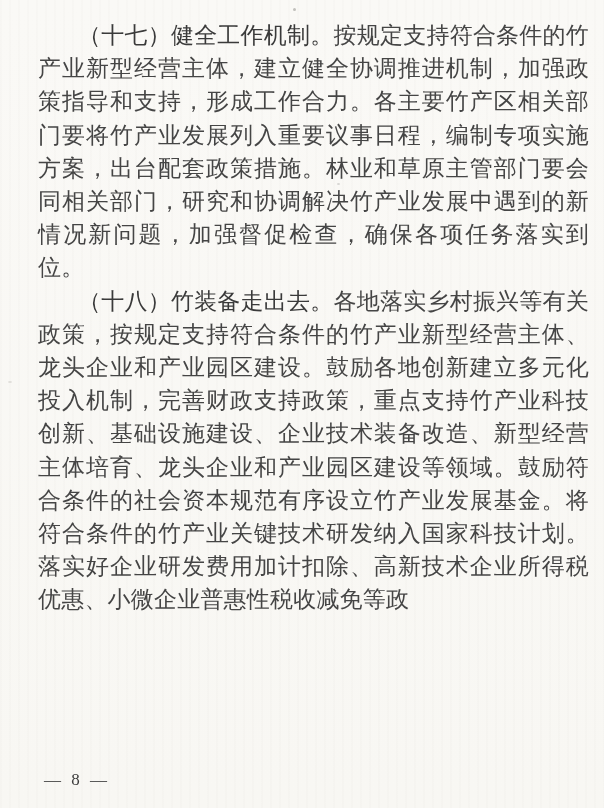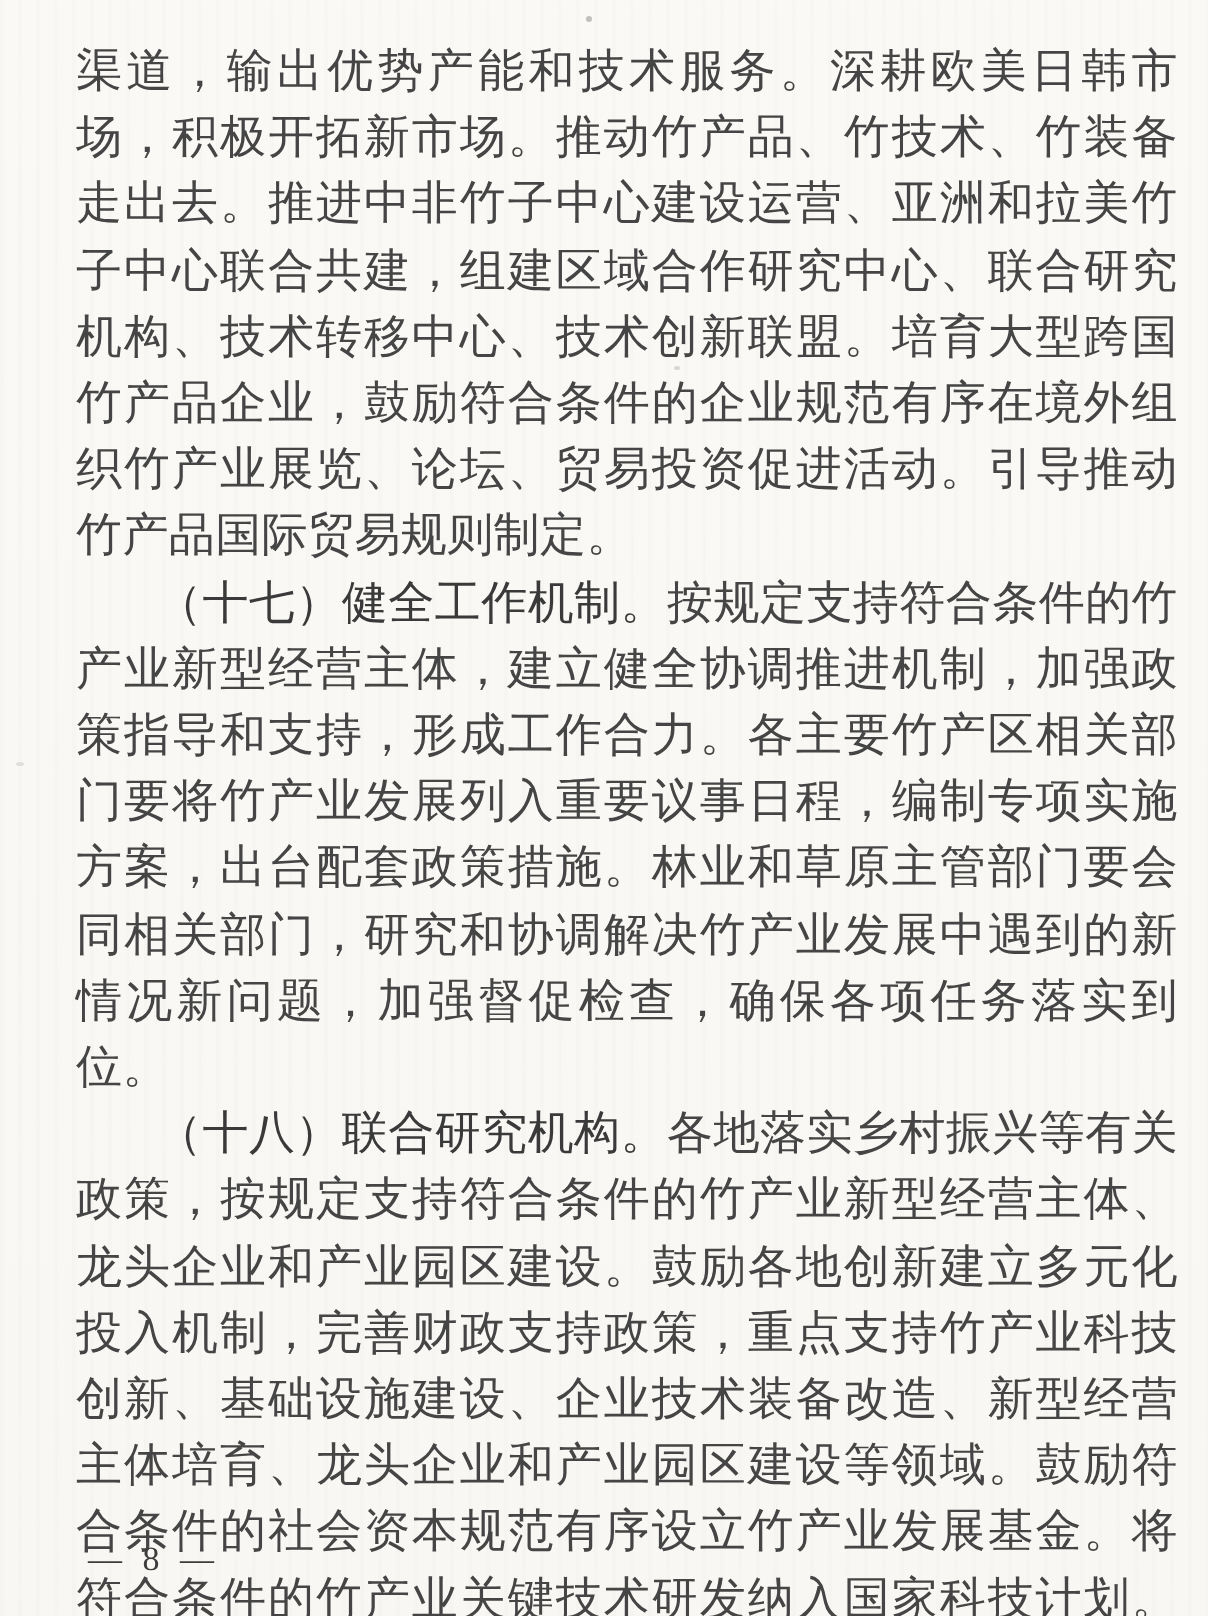--- a/index.html
+++ b/index.html
@@ -73,24 +73,23 @@
 <body>
 
 <div class="page">
 
   <span class="scan-speck speck-1"></span>
   <span class="scan-speck speck-2"></span>
   <span class="scan-speck speck-3"></span>
 
   <div class="text-block">
 
-    <p class="body-par">渠道，输出优势产能和技术服务。深耕欧美日韩市场，积极开拓新市场。推动竹产品、竹技术、竹装备走出去。推进中非竹子中心建设运营、亚洲和拉美竹子中心联合共建，组建区域合作研究中心、联合研究机构、技术转移中心、技术创新联盟。培育大型跨国竹产品企业，鼓励符合条件的企业规范有序在境外组织竹产业展览、论坛、贸易投资促进活动。引导推动竹产品国际贸易规则制定。</p>
 
 
     <p class="body-par indent"><span class="par-lead">（十七）健全工作机制。</span><span>按规定支持符合条件的竹产业新型经营主体，建立健全协调推进机制，加强政策指导和支持，形成工作合力。各主要竹产区相关部门要将竹产业发展列入重要议事日程，编制专项实施方案，出台配套政策措施。林业和草原主管部门要会同相关部门，研究和协调解决竹产业发展中遇到的新情况新问题，加强督促检查，确保各项任务落实到位。</span></p>
 
-    <p class="body-par indent"><span class="par-lead">（十八）联合研究机构。</span><span>各地落实乡村振兴等有关政策，按规定支持符合条件的竹产业新型经营主体、龙头企业和产业园区建设。鼓励各地创新建立多元化投入机制，完善财政支持政策，重点支持竹产业科技创新、基础设施建设、企业技术装备改造、新型经营主体培育、龙头企业和产业园区建设等领域。鼓励符合条件的社会资本规范有序设立竹产业发展基金。将符合条件的竹产业关键技术研发纳入国家科技计划。落实好企业研发费用加计扣除、高新技术企业所得税优惠、小微企业普惠性税收减免等政</span></p>
+    <p class="body-par indent"><span class="par-lead">（十八）竹装备走出去。</span><span>各地落实乡村振兴等有关政策，按规定支持符合条件的竹产业新型经营主体、龙头企业和产业园区建设。鼓励各地创新建立多元化投入机制，完善财政支持政策，重点支持竹产业科技创新、基础设施建设、企业技术装备改造、新型经营主体培育、龙头企业和产业园区建设等领域。鼓励符合条件的社会资本规范有序设立竹产业发展基金。将符合条件的竹产业关键技术研发纳入国家科技计划。落实好企业研发费用加计扣除、高新技术企业所得税优惠、小微企业普惠性税收减免等政</span></p>
 
   </div>
 
   <div class="page-number">— 8 —</div>
 
 </div>
 
 </body></html>

